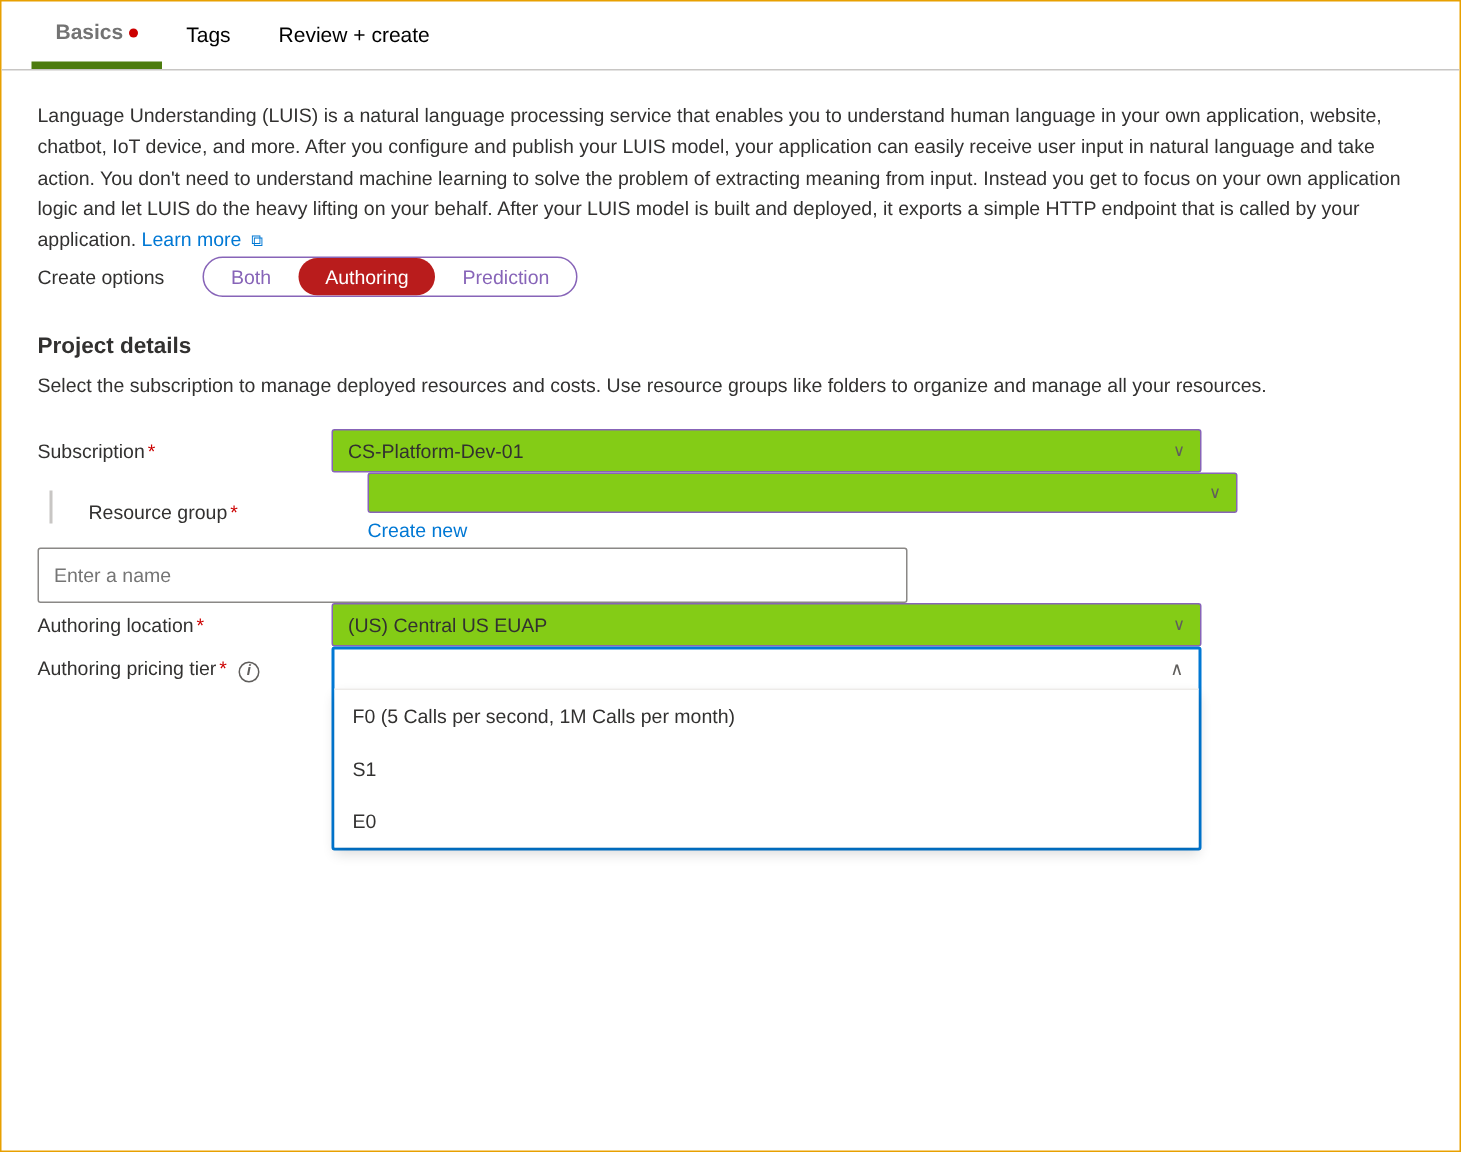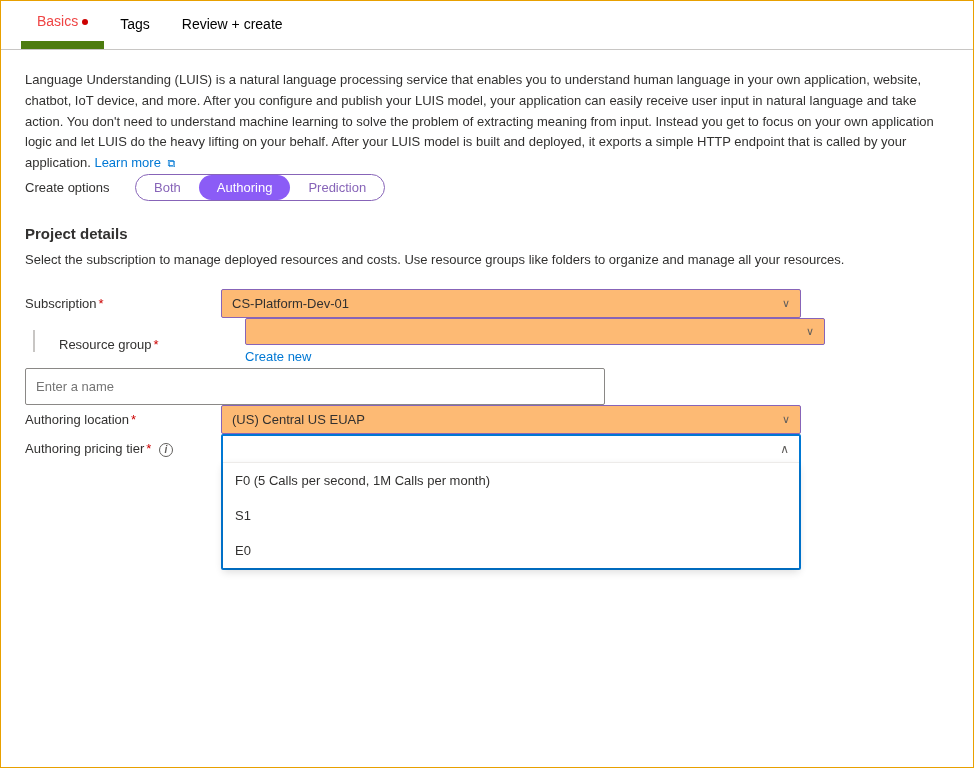--- a/index.html
+++ b/index.html
@@ -27,23 +27,23 @@
     .tab {
       padding: 12px 16px;
       font-size: 14px;
       cursor: pointer;
       color: #000000;
       border-bottom: 2px solid transparent;
       position: relative;
       white-space: nowrap;
     }
     .tab.active {
-      color: #ef4444;
-      border-bottom: 8px solid #4d7c0f;
-      font-weight: 400;
+      color: #737373;
+      border-bottom: 5px solid #4d7c0f;
+      font-weight: 700;
     }
     .tab .dot {
       display: inline-block;
       width: 6px;
       height: 6px;
       background: #c00;
       border-radius: 50%;
       margin-left: 4px;
       vertical-align: middle;
     }
@@ -79,21 +79,21 @@
     }
     .toggle-btn {
       padding: 5px 18px;
       font-size: 13px;
       cursor: pointer;
       background: transparent;
       border: none;
       color: #8764b8;
     }
     .toggle-btn.selected {
-      background: #8b5cf6;
+      background: #b91c1c;
       color: #fff;
       border-radius: 20px;
     }
     
     .section-title {
       font-size: 15px;
       font-weight: 600;
       color: #323130;
       margin-bottom: 8px;
     }
@@ -125,21 +125,21 @@
       max-width: 580px;
     }
     
     .dropdown {
       display: flex;
       align-items: center;
       justify-content: space-between;
       border: 1px solid #8764b8;
       border-radius: 2px;
       padding: 6px 10px;
-      background: #fdba74;
+      background: #84cc16;
       cursor: pointer;
       font-size: 13px;
       color: #323130;
       width: 100%;
     }
     .dropdown.no-value {
       color: #a19f9d;
     }
     .dropdown-chevron {
       font-size: 11px;

